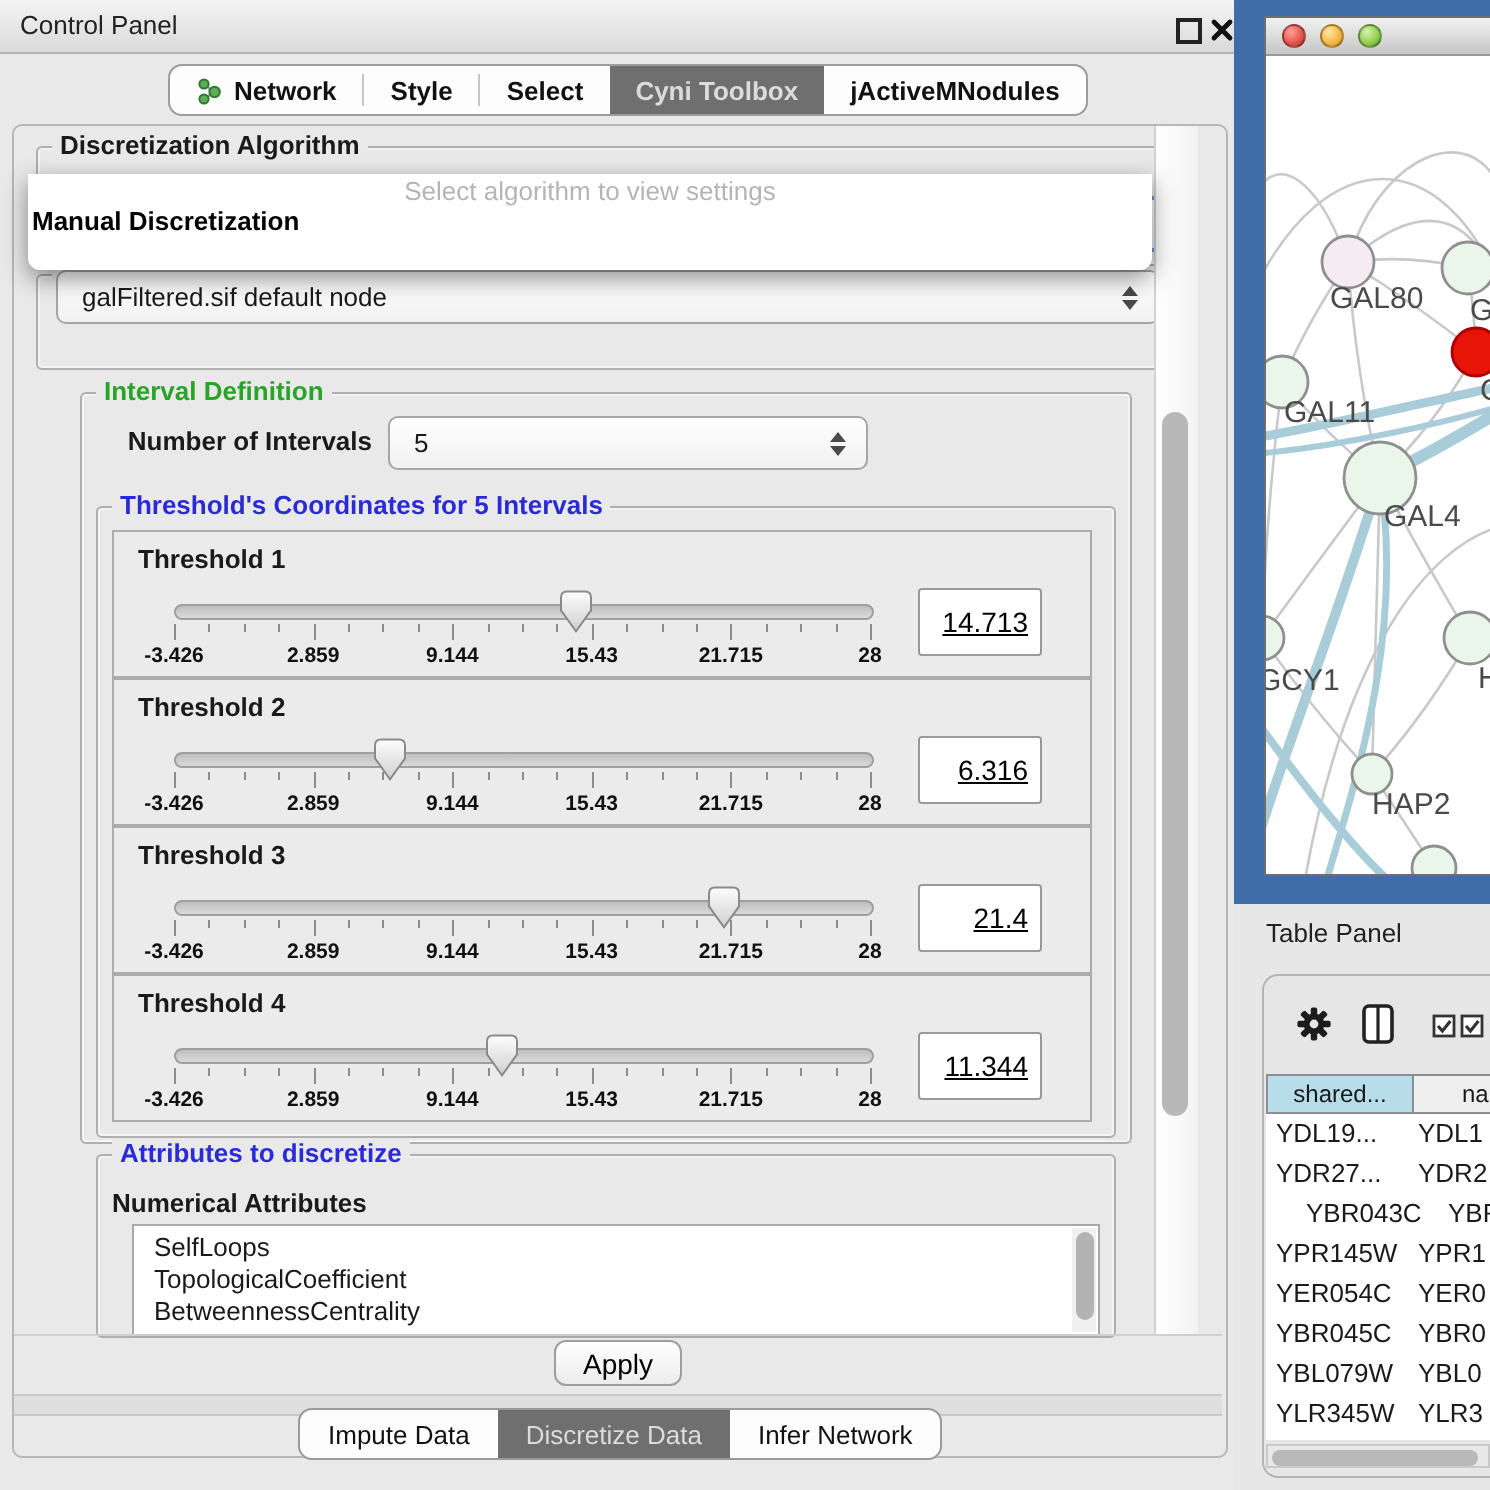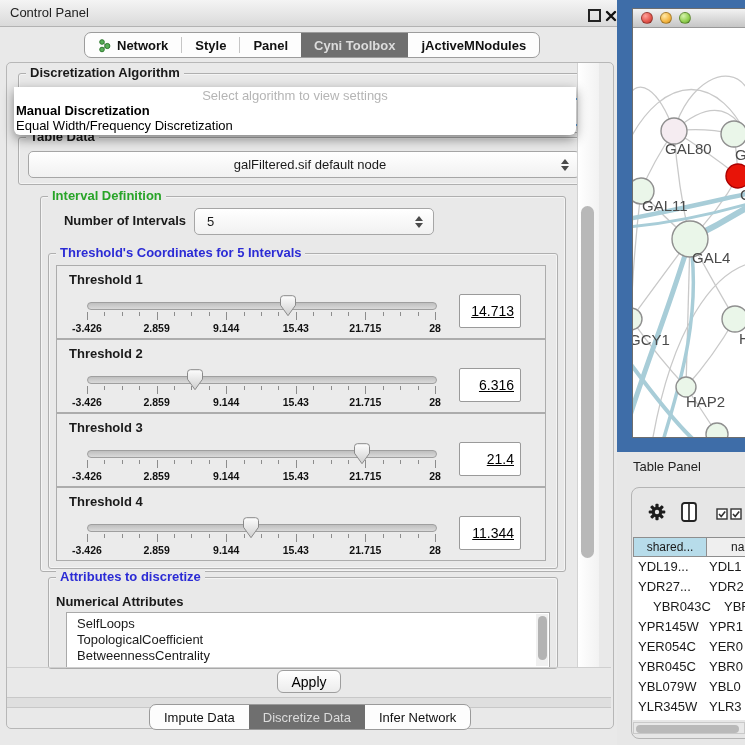--- a/index.html
+++ b/index.html
@@ -147,41 +147,41 @@
           </svg>
       </span>
       <span>Network</span>
     </div>
     <div class="tabsep"></div>
     <div class="tab">
         <span>Style</span>
       </div>
     <div class="tabsep"></div>
     <div class="tab">
-        <span>Panel</span>
+        <span>Select</span>
       </div>
     <div class="tab sel">
         <span>Cyni Toolbox</span>
       </div>
     <div class="tab">
         <span>jActiveMNodules</span>
       </div>
   </div>
 
   <div class="abs frame"></div>
 
   <div class="abs gbox" style="left:18px;top:73px;width:568px;height:58px;"></div>
   <span class="glabel" style="left:26px;top:66px;">Discretization Algorithm</span>
   <div class="abs combo focus" style="left:26px;top:98px;width:552px;height:24px;">
     <span class="stepper"></span>
   </div>
 
   <div class="abs gbox" style="left:18px;top:137px;width:568px;height:46px;"></div>
   <span class="glabel" style="left:26px;top:130px;">Table Data</span>
-  <div class="abs combo" style="left:28px;top:151px;width:550px;height:25px;justify-content:center;">
+  <div class="abs combo" style="left:28px;top:135px;width:550px;height:25px;">
     <span class="cv">galFiltered.sif default node</span>
     <span class="stepper"></span>
   </div>
 
   <div class="abs gbox" style="left:40px;top:196px;width:524px;height:374px;"></div>
   <span class="glabel green" style="left:48px;top:189px;">Interval Definition</span>
 
   <span class="abs blabel" style="left:58px;top:213px;width:128px;text-align:right;">Number of Intervals</span>
   <div class="abs combo" style="left:194px;top:208px;width:238px;height:25px;">
     <span class="cv">5</span>
@@ -377,21 +377,20 @@
         <span>Discretize Data</span>
       </div>
     <div class="btab">
         <span>Infer Network</span>
       </div>
   </div>
 
   <div class="abs popup">
     <div class="prompt">Select algorithm to view settings</div>
     <div class="opt b">Manual Discretization</div>
-    <div class="opt">Equal Width/Frequency Discretization</div>
   </div>
 
   <div class="abs desktop"></div>
   <div class="abs netwin">
     <div class="netbar">
       <span class="tl red" style="left:8px;"></span>
       <span class="tl yel" style="left:27px;"></span>
       <span class="tl grn" style="left:46px;"></span>
     </div>
     <div class="netcanvas">

